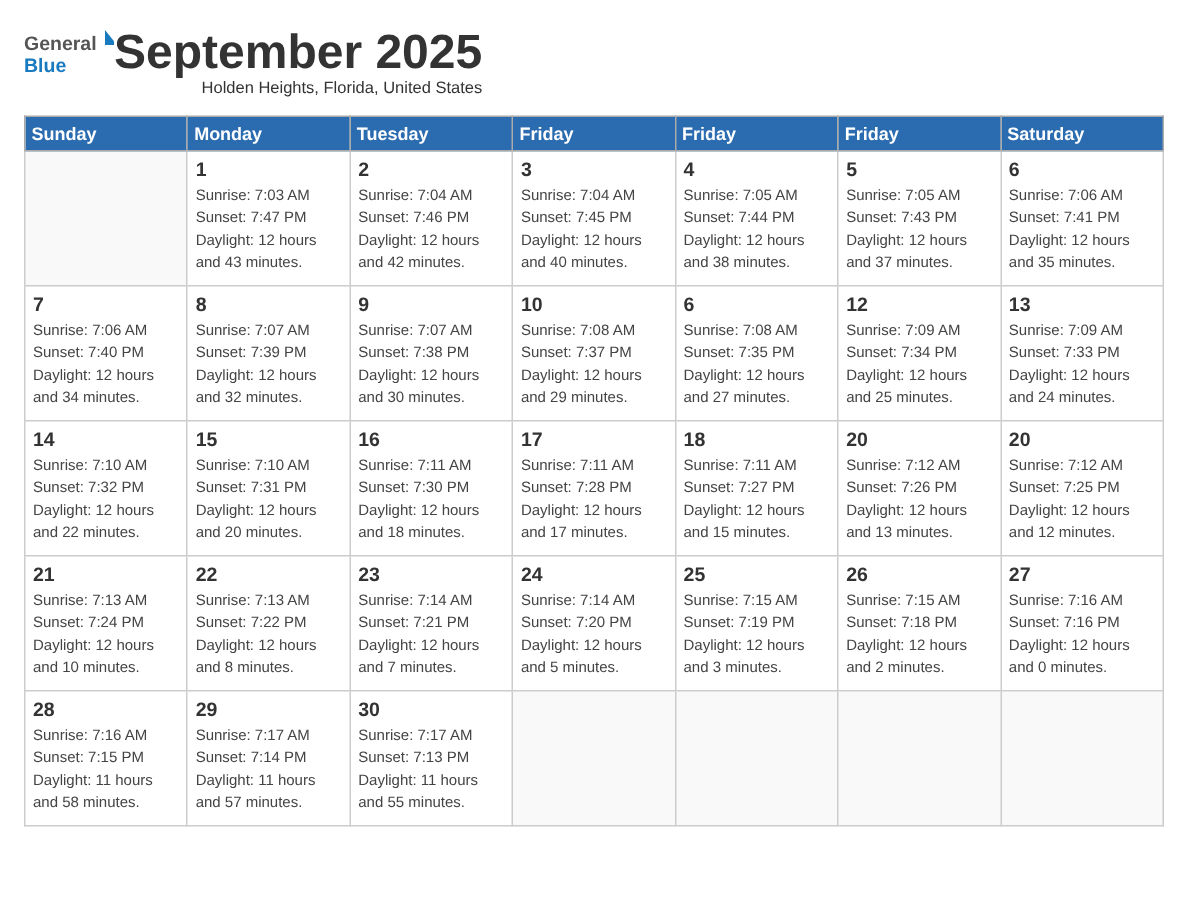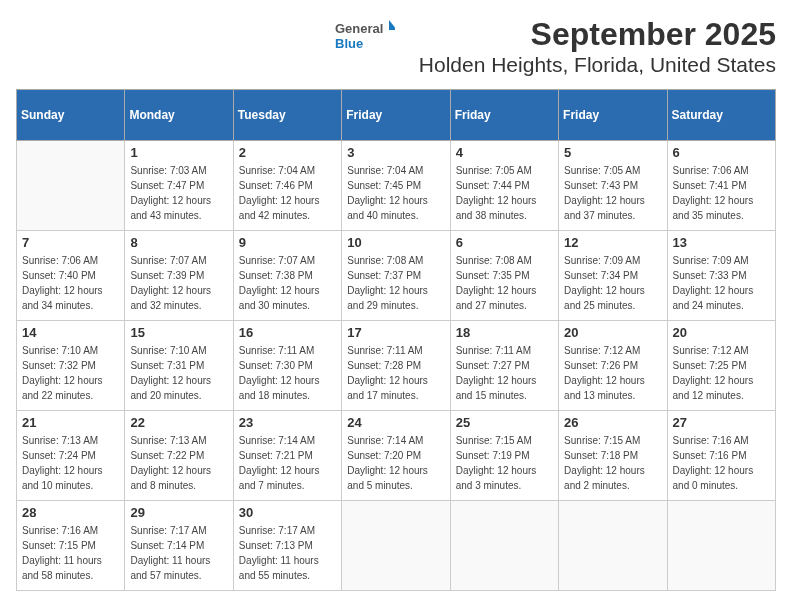--- a/index.html
+++ b/index.html
@@ -5,53 +5,52 @@
     * { box-sizing: border-box; margin: 0; padding: 0; }
     body {
       font-family: Arial, sans-serif;
       background: #fff;
       width: 792px;
       min-height: 612px;
       padding: 16px;
     }
     .header {
       display: flex;
-      justify-content: flex-end;
+      justify-content: flex-start;
       align-items: flex-start;
       margin-bottom: 12px;
-      gap: 24px;
     }
     .logo {
       display: flex;
       align-items: center;
       gap: 4px;
     }
     .title-block {
       text-align: right;
     }
     .month-title {
       font-size: 32px;
       font-weight: bold;
       color: #333;
     }
     .location {
-      font-size: 21px;
+      font-size: 11px;
       color: #333;
     }
     .calendar {
       width: 100%;
       border-collapse: collapse;
       border: 1px solid #ccc;
     }
     .calendar th {
       background: #2b6cb0;
       color: #fff;
       font-size: 12px;
       font-weight: bold;
-      padding: 18px 4px;
+      padding: 4px 4px;
       text-align: left;
       border: 1px solid #aaa;
     }
     .calendar td {
       vertical-align: top;
       border: 1px solid #ccc;
       padding: 4px 5px;
       width: 108px;
       min-height: 80px;
       background: #fff;

